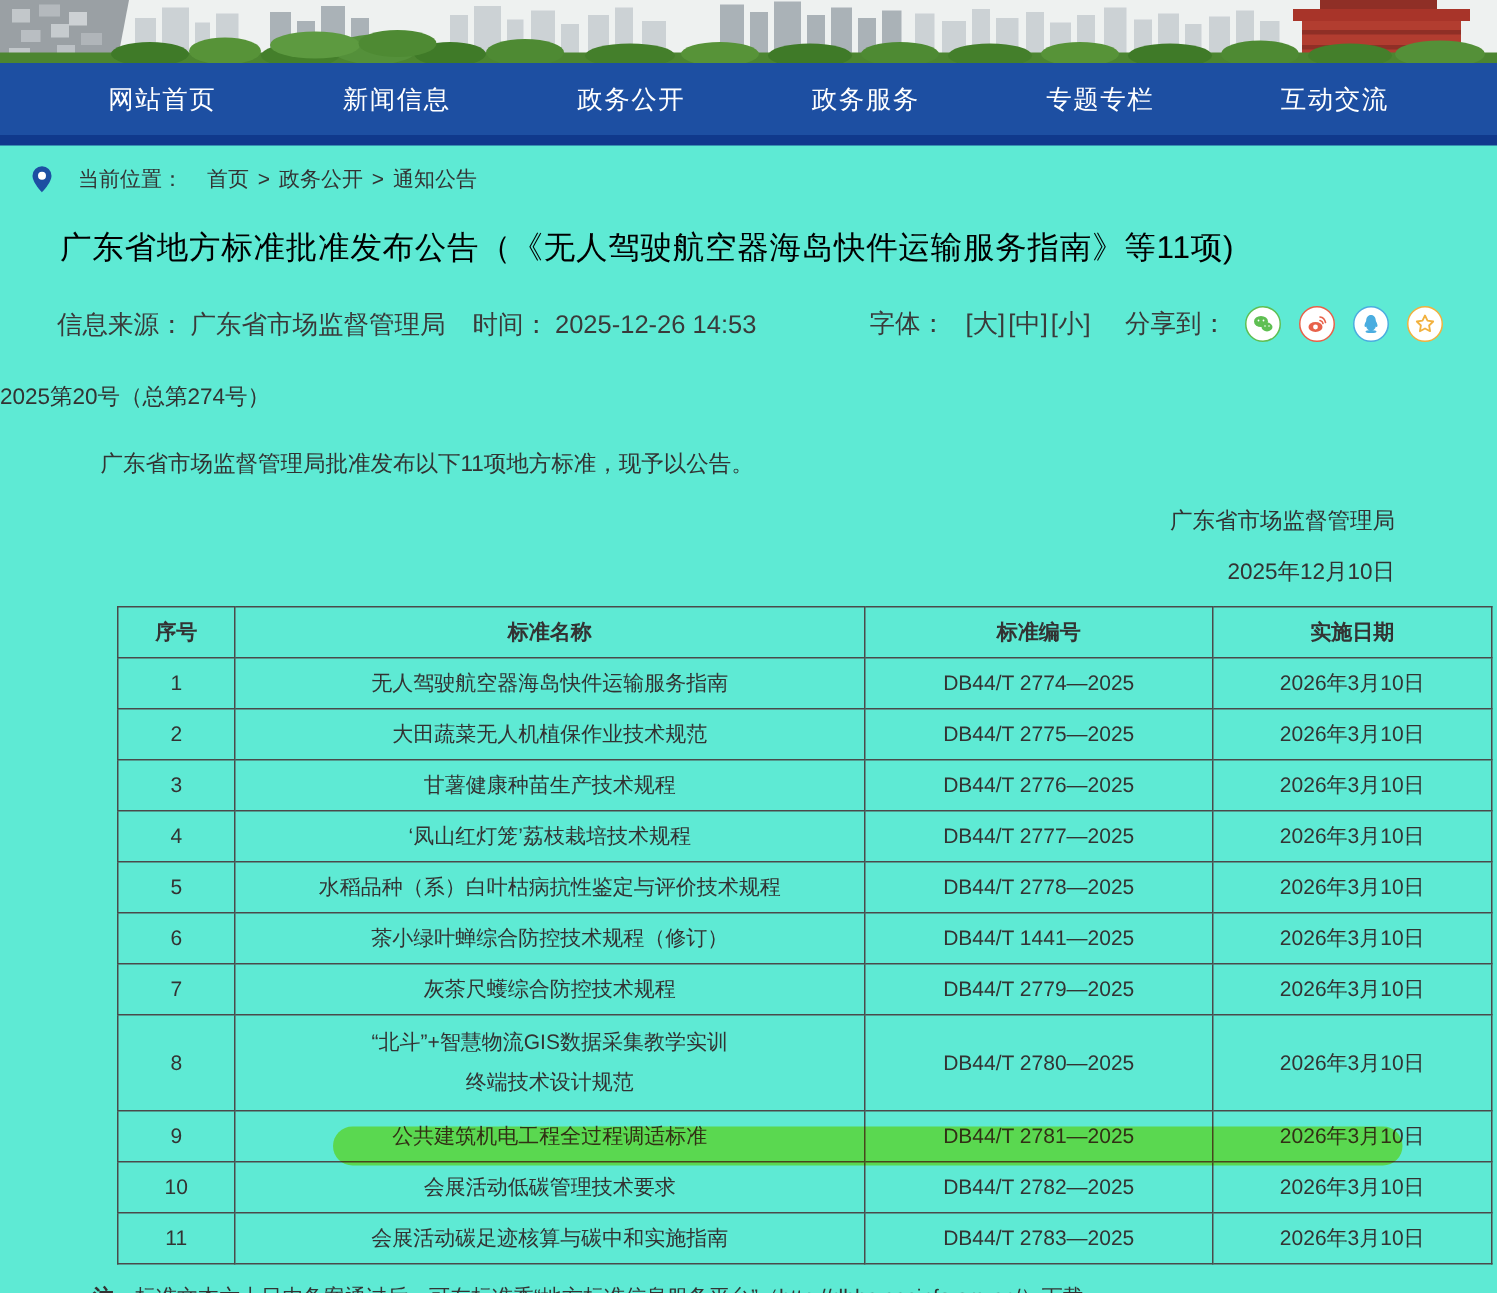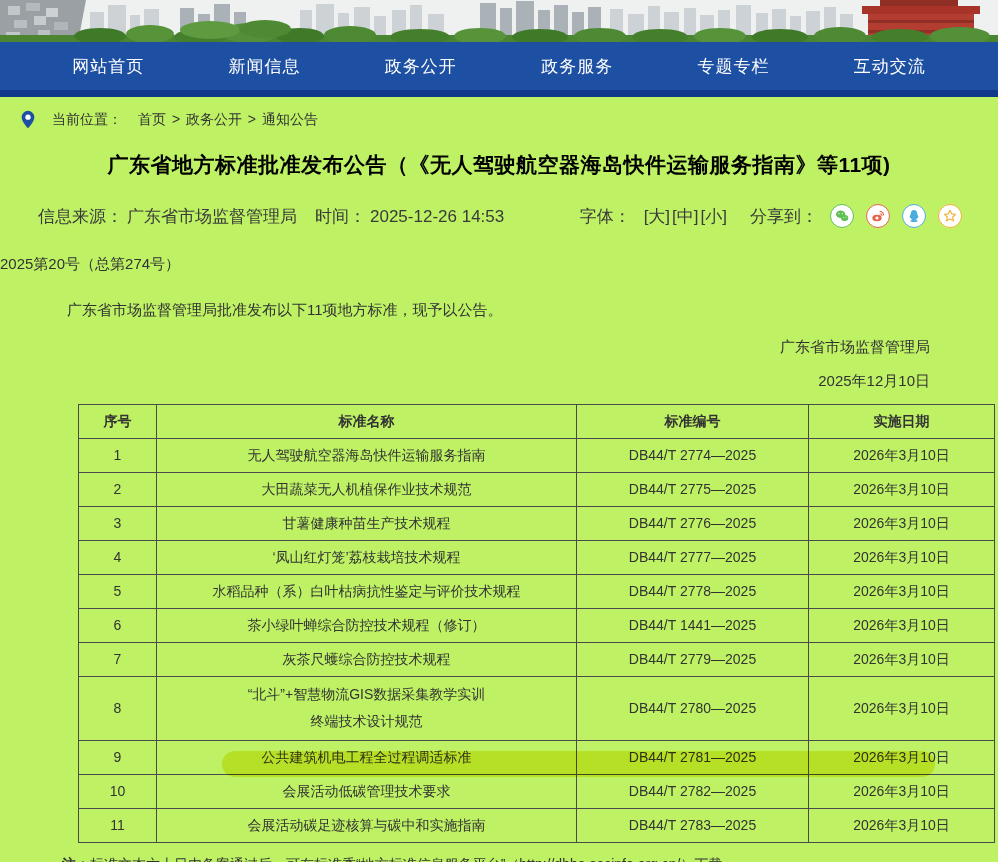--- a/index.html
+++ b/index.html
@@ -2,40 +2,40 @@
 <html style="--nav-blue: #1d4fa2; --nav-strip: #10398c; --highlight: #f5ec60; --wechat: #5fbf52; --weibo: #e8614a; --qq: #4aade0; --qzone: #f2b13e;"><head>
 <meta charset="utf-8">
 <style>
   :root{
     --nav-blue:#1d4fa2; --nav-strip:#10398c; --highlight:#f5ec60;
     --wechat:#5fbf52; --weibo:#e8614a; --qq:#4aade0; --qzone:#f2b13e;
     --ink:#333; --border:#4a4a4a;
   }
   *{margin:0;padding:0;box-sizing:border-box;}
   html,body{background:#fff;}
-  .page{width:998px;height:862px;background:#bef264;position:relative;overflow:hidden;
+  .page{width:998px;height:862px;background:#5eead4;position:relative;overflow:hidden;
         font-family:"Liberation Sans","DejaVu Sans",sans-serif;color:var(--ink);}
   
   .hero{width:998px;height:42px;display:block;}
   
   .nav{height:48px;background:var(--nav-blue);display:flex;align-items:stretch;padding:0 30px;}
   .nav-item{flex:1;display:flex;align-items:center;justify-content:center;color:#fff;
             font-size:17px;text-decoration:none;letter-spacing:1px;cursor:pointer;}
   .nav-strip{height:7px;background:var(--nav-strip);}
   
   .breadcrumb{display:flex;align-items:center;gap:16px;padding:13px 0 9px 20px;font-size:14px;color:#333;}
   .breadcrumb a{color:#333;text-decoration:none;cursor:pointer;}
   .crumb-sep{color:#333;padding:0 2px;}
   .pin{width:16px;height:19px;display:inline-block;}
   
-  .title{text-align:center;font-size:21px;font-weight:bold;color:#000;margin:13px 40px 12px;letter-spacing:.5px;}
+  .title{text-align:left;font-size:21px;font-weight:normal;color:#000;margin:13px 40px 12px;letter-spacing:.5px;}
   .meta{display:flex;justify-content:space-between;align-items:center;margin:25px 36px 0 38px;font-size:17px;color:#3a3a3a;}
   .meta-left span{margin-right:4px;}
   .meta-left .gap{margin-left:14px;}
-  .meta-right{display:flex;align-items:center;gap:12px;}
+  .meta-right{display:flex;gap:12px;}
   .fontsize-btn{cursor:pointer;color:#3a3a3a;margin:0 1px;}
   .share-label{margin-left:10px;}
   .share-btn{width:24px;height:24px;border-radius:50%;display:inline-flex;align-items:center;justify-content:center;cursor:pointer;background:#fff;}
   .share-btn svg{display:block;}
   .sb-wechat{border:1.5px solid var(--wechat);}
   .sb-weibo{border:1.5px solid var(--weibo);}
   .sb-qq{border:1.5px solid var(--qq);}
   .sb-qzone{border:1.5px solid var(--qzone);}
   .docno{font-size:15px;color:#333;margin-top:27px;}
   .body-p{margin:25px 60px 0 42px;text-indent:25px;font-size:15px;color:#333;line-height:1.5;}

